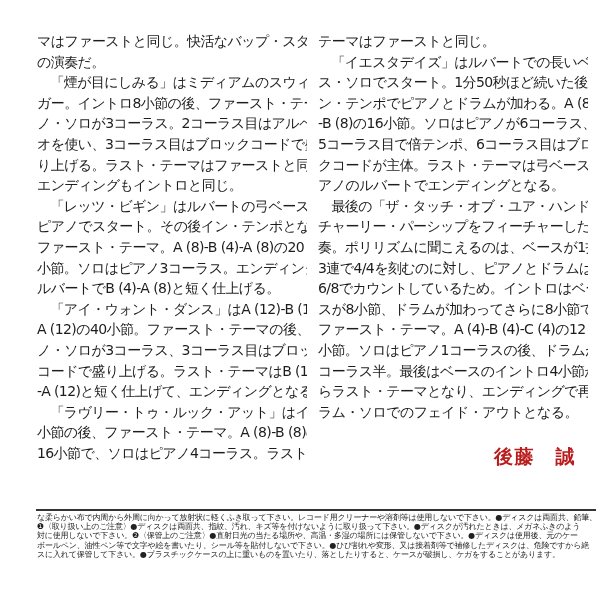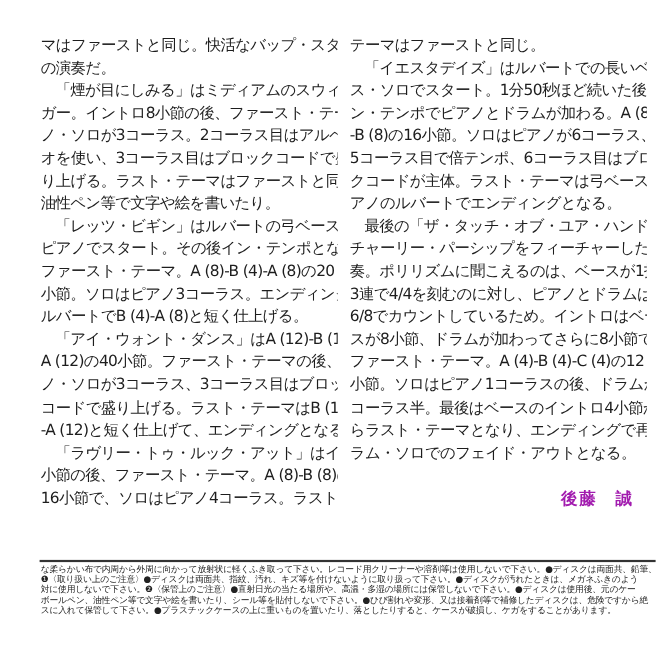--- a/index.html
+++ b/index.html
@@ -10,21 +10,21 @@
   .col{
     position:absolute;top:31px;width:270px;
     font-size:14px;line-height:20.6px;letter-spacing:-0.6px;
     font-weight:500;white-space:nowrap;
   }
   .col > div{height:20.6px;overflow:hidden;}
   .col-left{left:37px;}
   .col-right{left:318px;}
   .author{
     position:absolute;top:444px;right:24px;
-    font-size:15px;font-weight:bold;letter-spacing:1.5px;color:#a21caf;
+    font-size:19px;font-weight:bold;letter-spacing:1.5px;color:#b91c1c;
   }
   .rule{
     position:absolute;left:36px;right:4px;top:509px;height:2px;
     background:#333333;
   }
   .notes{
     position:absolute;left:37px;top:513px;width:558px;
     font-size:8px;line-height:9.2px;letter-spacing:-0.2px;
     color:#222222;white-space:nowrap;
   }
@@ -36,21 +36,21 @@
 <div class="page">
 
   <div class="col col-left">
       <div>マはファーストと同じ。快活なバップ・スタイル</div>
       <div>の演奏だ。</div>
       <div>　「煙が目にしみる」はミディアムのスウィン</div>
       <div>ガー。イントロ8小節の後、ファースト・テーマ。</div>
       <div>ノ・ソロが3コーラス。2コーラス目はアルペジ</div>
       <div>オを使い、3コーラス目はブロックコードで盛</div>
       <div>り上げる。ラスト・テーマはファーストと同じ、</div>
-      <div>油性ペン等で文字や絵を書いたり。</div>
+      <div>エンディングもイントロと同じ。</div>
       <div>　「レッツ・ビギン」はルバートの弓ベースと</div>
       <div>ピアノでスタート。その後イン・テンポとなり</div>
       <div>ファースト・テーマ。A (8)-B (4)-A (8)の20</div>
       <div>小節。ソロはピアノ3コーラス。エンディングも</div>
       <div>ルバートでB (4)-A (8)と短く仕上げる。</div>
       <div>　「アイ・ウォント・ダンス」はA (12)-B (16)-</div>
       <div>A (12)の40小節。ファースト・テーマの後、ピア</div>
       <div>ノ・ソロが3コーラス、3コーラス目はブロック・</div>
       <div>コードで盛り上げる。ラスト・テーマはB (16)</div>
       <div>-A (12)と短く仕上げて、エンディングとなる。</div>

